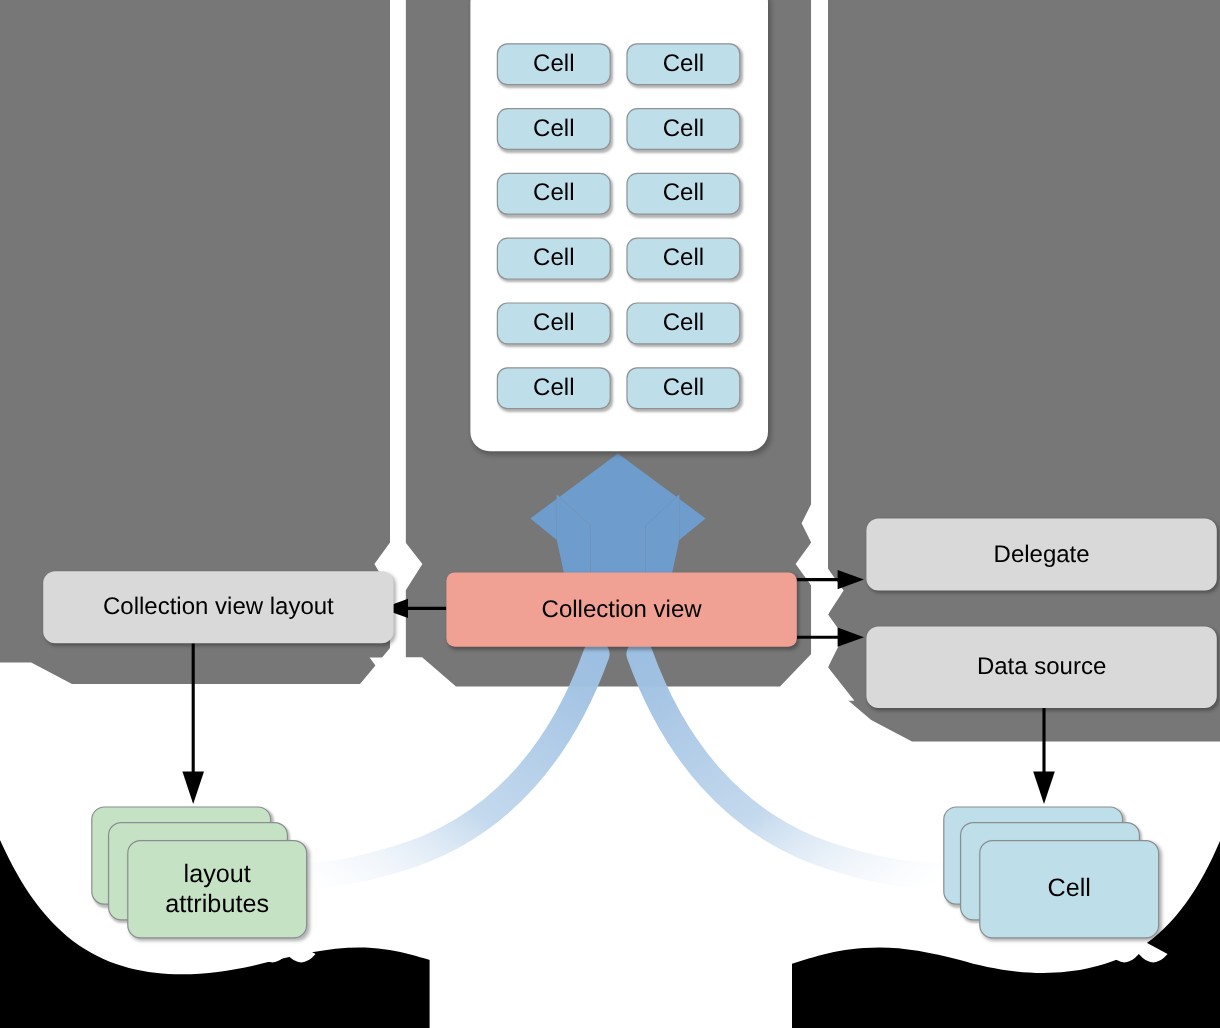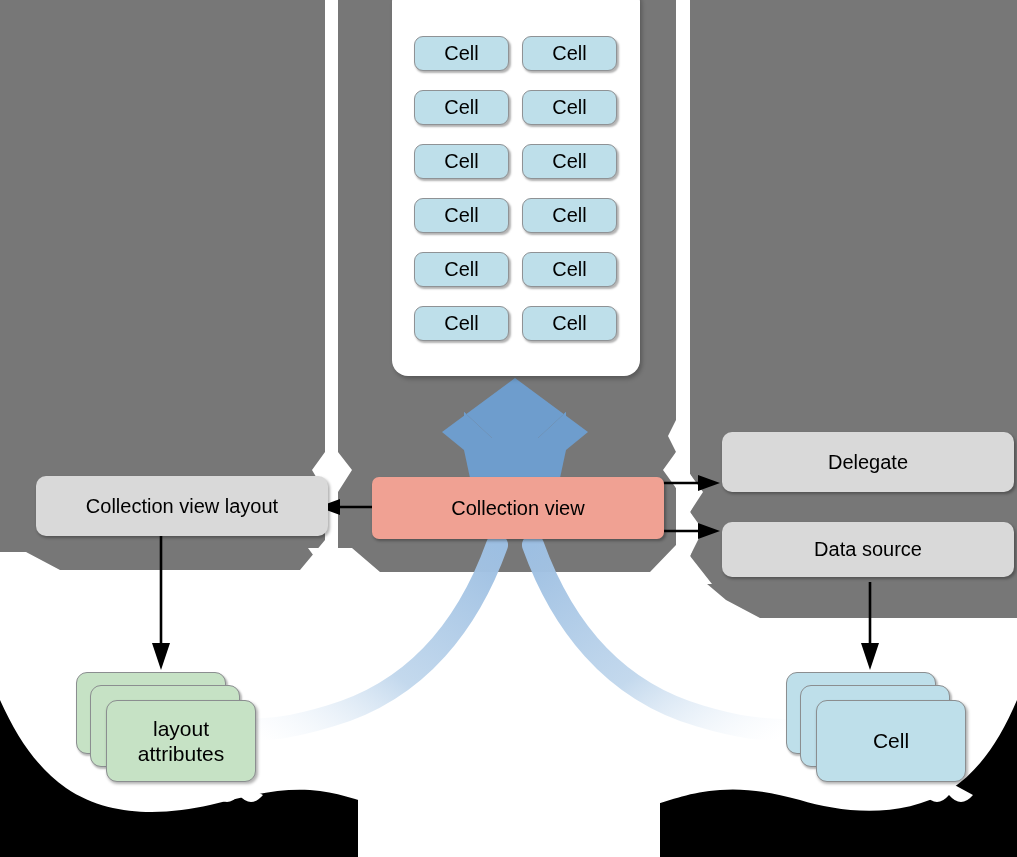--- a/index.html
+++ b/index.html
@@ -171,21 +171,21 @@
     <div class="box cell-sm" style="left:22px;  top:320px; width:95px;height:35px;">Cell</div>
     <div class="box cell-sm" style="left:130px; top:320px; width:95px;height:35px;">Cell</div>
   </div>
 
   <div class="box grey-box" style="left:16px;top:476px;width:292px;height:60px;margin-left:20px;">Collection view layout</div>
 
   <div class="box grey-box" style="left:722px;top:432px;width:292px;height:60px;">Delegate</div>
 
   <div class="box salmon-box" style="left:372px;top:477px;width:292px;height:62px;">Collection view</div>
 
-  <div class="box grey-box" style="left:722px;top:522px;width:292px;height:55px;">Data source</div>
+  <div class="box grey-box" style="left:722px;top:522px;width:292px;height:68px;">Data source</div>
 
   <div style="position:absolute;left:76px;top:672px;width:200px;height:120px;">
     <div class="stack-card green" style="left:0px; top:0px;  width:150px;height:82px;"></div>
     <div class="stack-card green" style="left:14px;top:13px; width:150px;height:82px;"></div>
     <div class="stack-front green" style="left:30px;top:28px;width:150px;height:82px;flex-direction:column;">
       <span>layout</span>
       <span>attributes</span>
     </div>
   </div>
 

